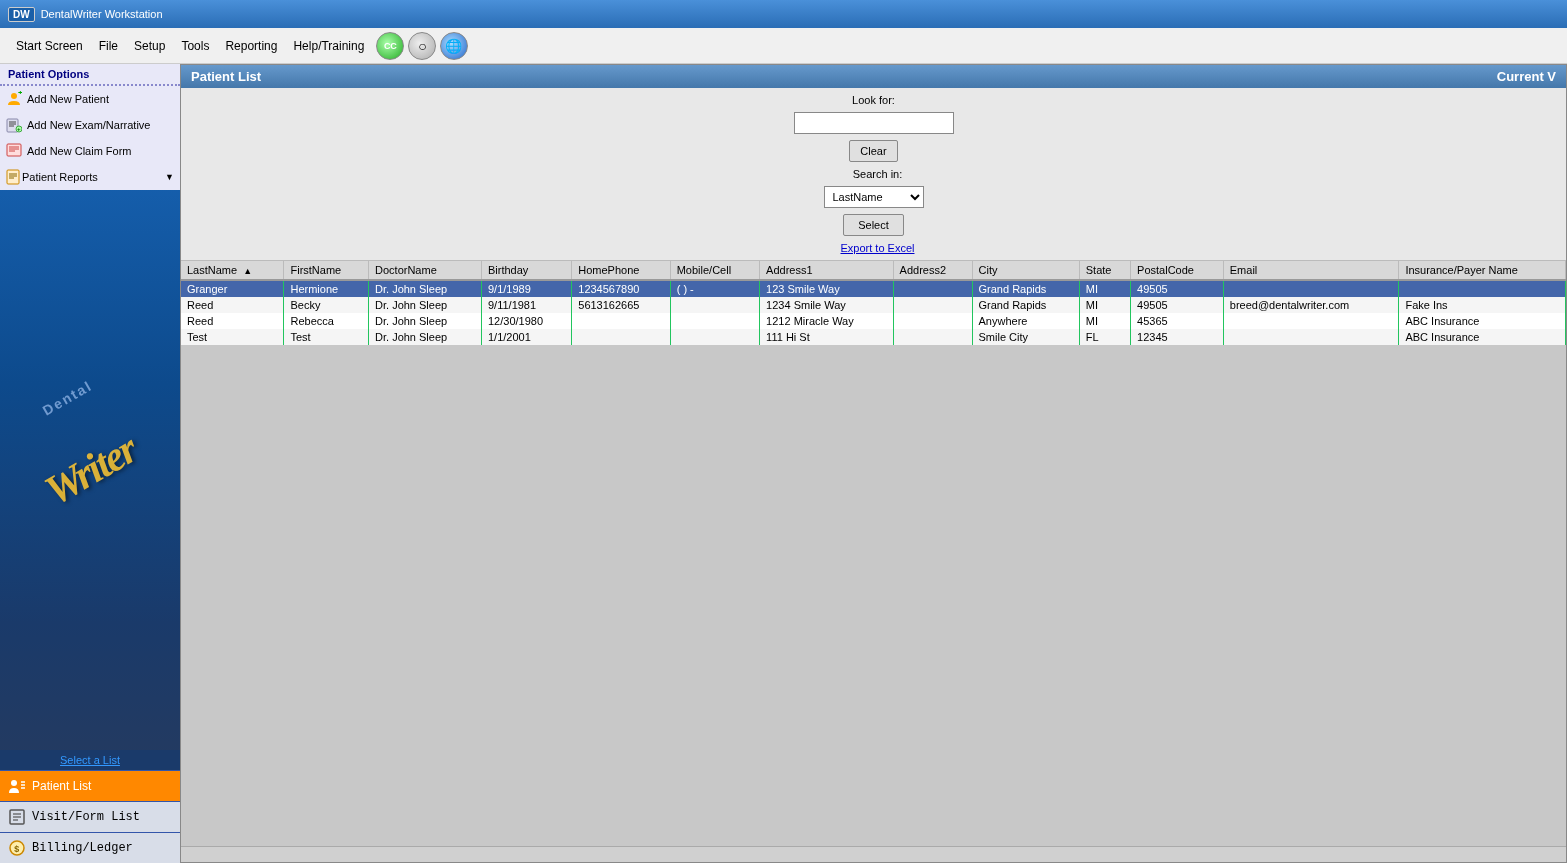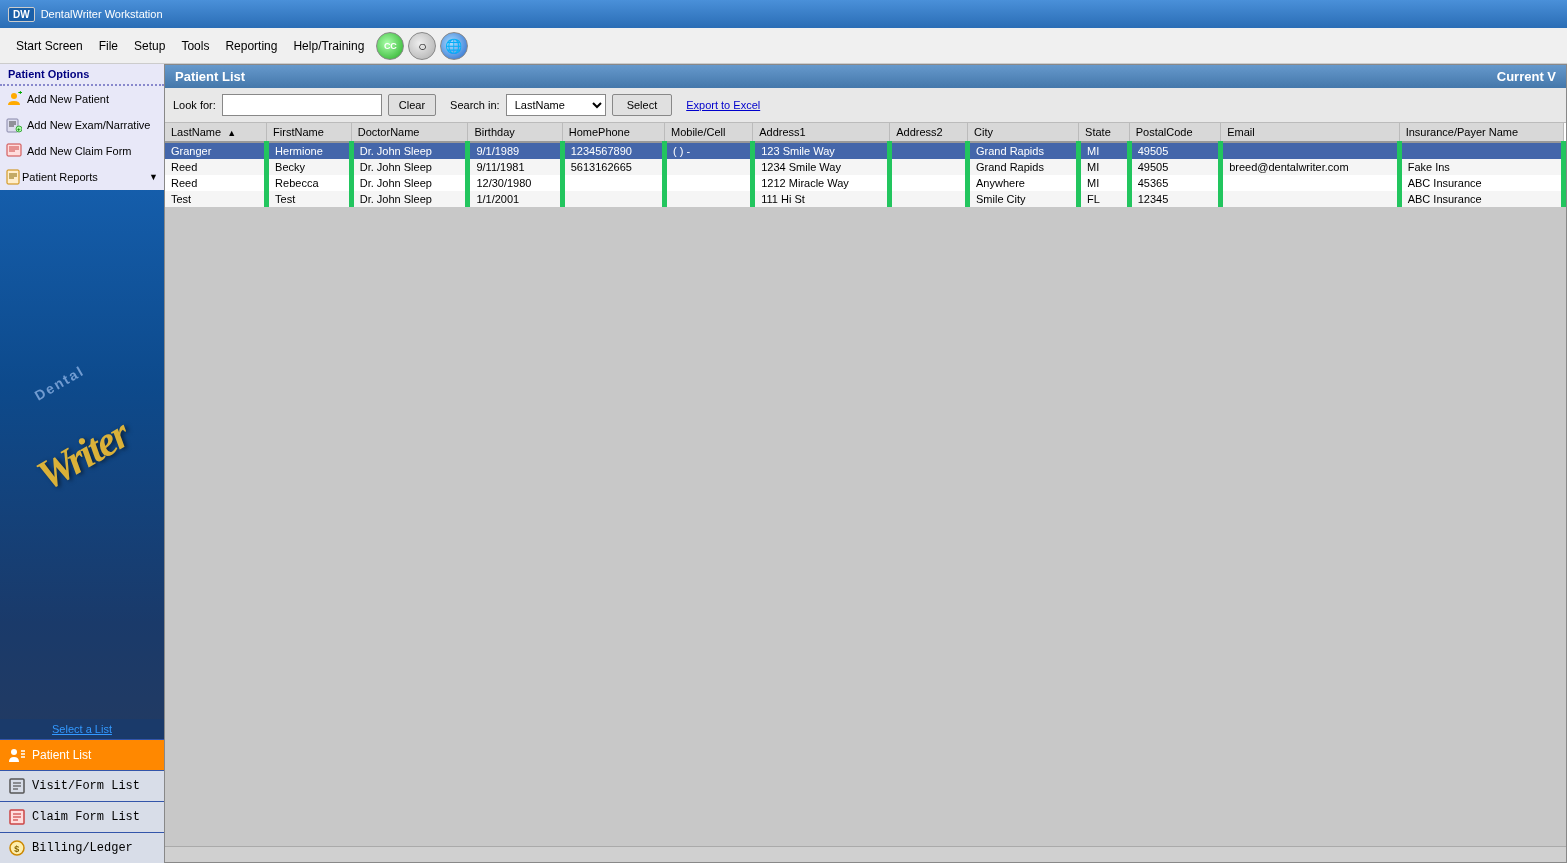--- a/index.html
+++ b/index.html
@@ -61,21 +61,21 @@
     .menu-icon-btn.circle { background: radial-gradient(circle at 40% 40%, #eeeeee, #aaaaaa); }
 
     
     #main-layout {
       display: flex;
       height: calc(863px - 64px);
     }
 
     
     #sidebar {
-      width: 164px;
+      width: 180px;
       background: linear-gradient(to bottom, #1a6abf 0%, #0d4a8c 40%, #1a3a6a 70%, #2a3a5a 100%);
       display: flex;
       flex-direction: column;
       color: white;
       flex-shrink: 0;
     }
     #patient-options-header {
       background: #e8e8f8;
       color: #000080;
       font-weight: bold;
@@ -195,20 +195,21 @@
     }
 
     
     #search-toolbar {
       background: #e8e8e8;
       padding: 6px 8px;
       display: flex;
       align-items: center;
       gap: 6px;
       border-bottom: 1px solid #bbb;
+      flex-direction: column;
     }
     #search-toolbar label { font-size: 11px; color: #000; }
     #search-input {
       width: 160px;
       height: 22px;
       border: 1px solid #888;
       padding: 0 4px;
       font-size: 11px;
       background: white;
     }
@@ -272,21 +273,21 @@
       border-right: 1px solid #bbb;
       border-bottom: 2px solid #999;
       white-space: nowrap;
       cursor: pointer;
       user-select: none;
       color: #000;
     }
     #patient-table td {
       padding: 2px 6px;
       font-size: 11px;
-      border-right: 5px solid #22c55e;
+      border-right: 1px solid #22c55e;
       white-space: nowrap;
       color: #000;
     }
     #patient-table tbody tr:nth-child(even) { background: #f5f5f5; }
     #patient-table tbody tr:nth-child(odd) { background: white; }
     #patient-table tbody tr.selected { background: #4466aa; color: white; }
     #patient-table tbody tr.selected td { color: white; }
 
     .sort-arrow { font-size: 9px; margin-left: 3px; }
 
@@ -395,29 +396,20 @@
     <div class="list-btn inactive">
       <svg width="18" height="18" viewBox="0 0 18 18">
         <rect x="2" y="2" width="14" height="14" rx="1" fill="none" stroke="#555" stroke-width="1.5"></rect>
         <line x1="5" y1="6" x2="13" y2="6" stroke="#555" stroke-width="1.2"></line>
         <line x1="5" y1="9" x2="13" y2="9" stroke="#555" stroke-width="1.2"></line>
         <line x1="5" y1="12" x2="10" y2="12" stroke="#555" stroke-width="1.2"></line>
       </svg>
       <span>Visit/Form List</span>
     </div>
 
-    <div class="list-btn inactive">
-      <svg width="18" height="18" viewBox="0 0 18 18">
-        <rect x="2" y="2" width="14" height="14" rx="1" fill="#ffdddd" stroke="#cc4444" stroke-width="1.5"></rect>
-        <line x1="5" y1="6" x2="13" y2="6" stroke="#cc4444" stroke-width="1.2"></line>
-        <line x1="5" y1="9" x2="13" y2="9" stroke="#cc4444" stroke-width="1.2"></line>
-        <line x1="5" y1="12" x2="10" y2="12" stroke="#cc4444" stroke-width="1.2"></line>
-      </svg>
-      <span>Claim Form List</span>
-    </div>
 
     <div class="list-btn inactive">
       <svg width="18" height="18" viewBox="0 0 18 18">
         <circle cx="9" cy="9" r="7" fill="#ffeeaa" stroke="#cc8800" stroke-width="1.5"></circle>
         <text x="6" y="13" font-size="9" font-weight="bold" fill="#886600">$</text>
       </svg>
       <span>Billing/Ledger</span>
     </div>
   </div>
 

